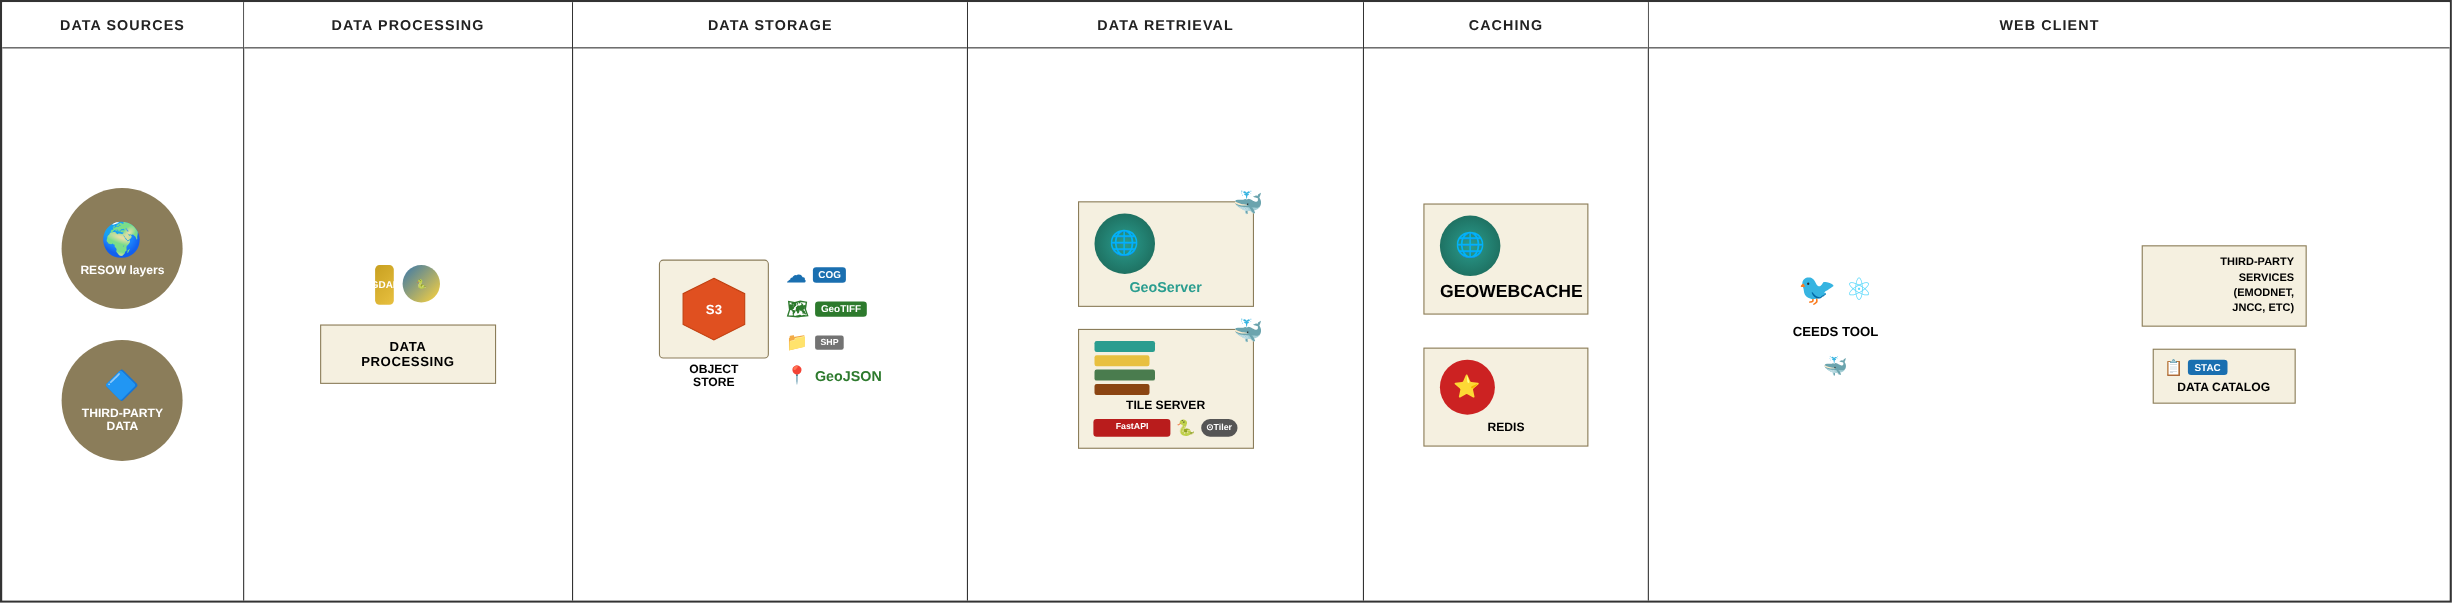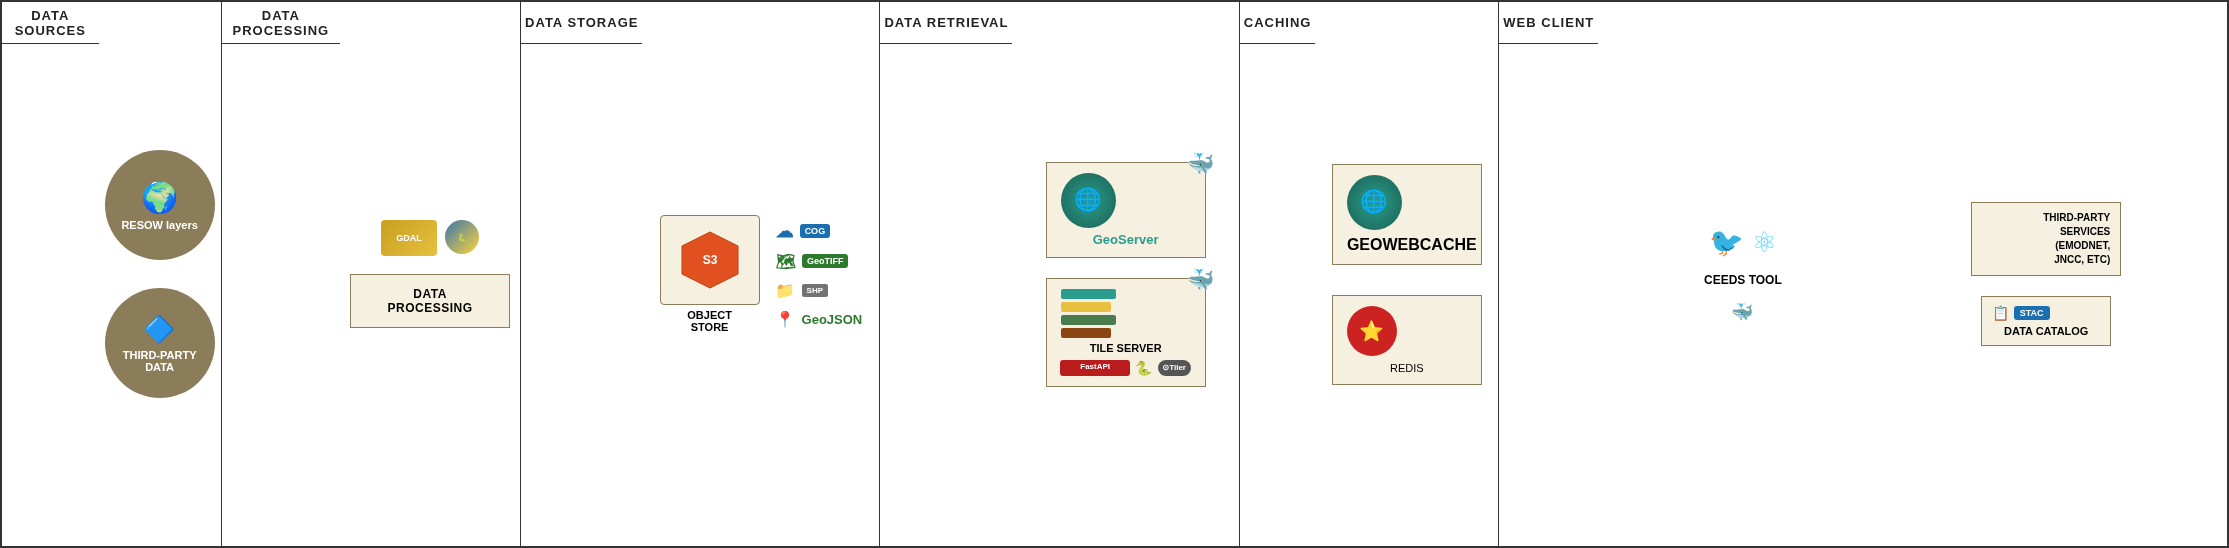--- a/index.html
+++ b/index.html
@@ -12,21 +12,21 @@
     }
     .diagram {
       width: 2229px;
       height: 548px;
       border: 2px solid #333;
       display: flex;
       flex-direction: row;
     }
     .column {
       display: flex;
-      flex-direction: row;
+      flex-direction: column;
       border-right: 1.5px solid #333;
       height: 100%;
     }
     .column:last-child { border-right: none; }
     .col-header {
       background: #fff;
       border-bottom: 1.5px solid #333;
       text-align: center;
       font-weight: bold;
       font-size: 13px;
@@ -238,21 +238,21 @@
     }
     .right-side {
       display: flex;
       flex-direction: column;
       gap: 20px;
       align-items: center;
     }
 
     
     .gdal-icon {
-      width: 56px; height: 36px;
+      width: 17px; height: 36px;
       background: linear-gradient(135deg, #c8a020, #e8c040);
       border-radius: 4px;
       display: flex; align-items: center; justify-content: center;
       color: white; font-size: 9px; font-weight: bold;
     }
     .python-icon {
       width: 34px; height: 34px;
       background: linear-gradient(135deg, #3776ab, #ffd43b);
       border-radius: 50%;
       display: flex; align-items: center; justify-content: center;
@@ -470,21 +470,21 @@
     <div class="col-body">
       <div class="caching-items">
 
         <div class="cache-box">
           <div class="geowebcache-icon">🌐</div>
           <div style="margin-top:6px;font-size:16px;font-weight:bold;">GEOWEBCACHE</div>
         </div>
 
         <div class="cache-box">
           <div class="redis-icon">⭐</div>
-          <div style="margin-top:6px;font-size:11px;font-weight:normal;">REDIS</div>
+          <div style="margin-top:6px;font-size:11px;font-weight:bold;">REDIS</div>
         </div>
       </div>
     </div>
   </div>
 
   <div class="column col-webclient">
     <div class="col-header">WEB CLIENT</div>
     <div class="col-body">
       <div class="webclient-body">
 

